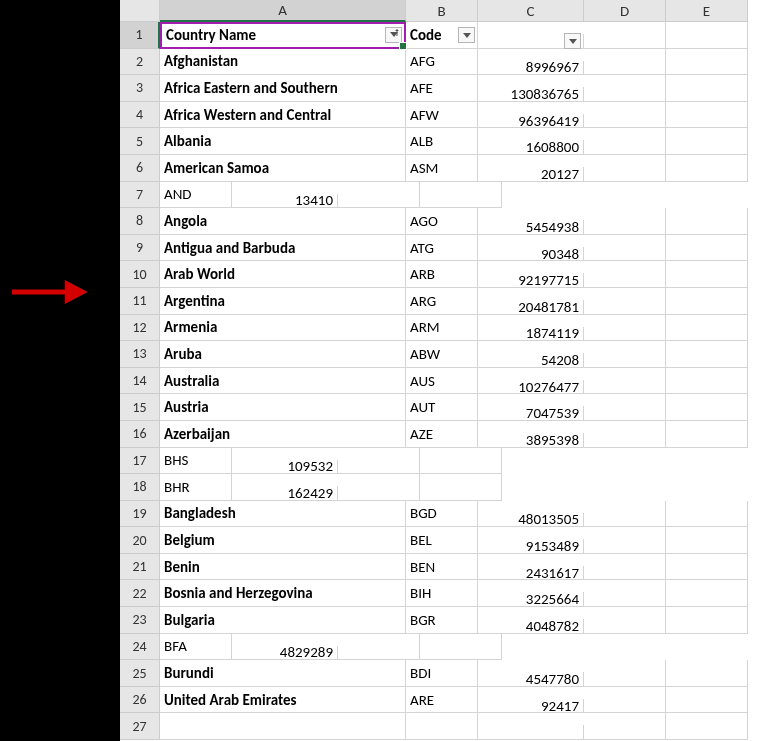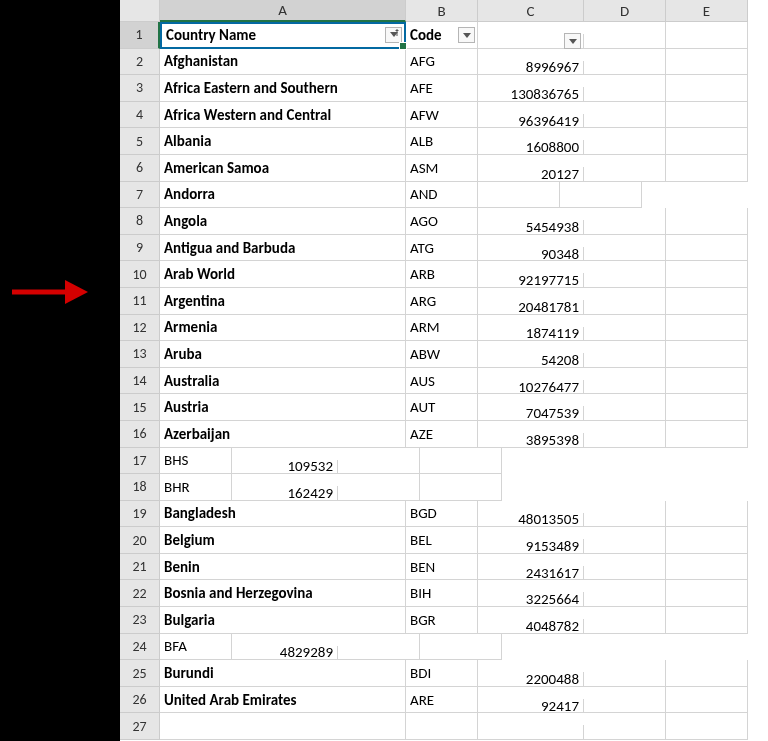--- a/index.html
+++ b/index.html
@@ -23,21 +23,21 @@
     .cell { border-right: 1px solid #d4d4d4; border-bottom: 1px solid #d4d4d4; display: flex; align-items: center; padding: 0 4px; font-size: 15px; color: #000; background: #fff; position: relative; }
     .cell.bold { font-weight: bold; }
     .cell.num { justify-content: flex-end; margin-top: 12px; }
 
     .col-a { width: 246px; min-width: 246px; }
     .col-b { width: 72px; min-width: 72px; }
     .col-c { width: 106px; min-width: 106px; }
     .col-d { width: 82px; min-width: 82px; }
     .col-e { width: 82px; min-width: 82px; }
 
-    .active-cell { border: 2px solid #0369a1; z-index: 3; position: relative; }
+    .active-cell { border: 2px solid #a21caf; z-index: 3; position: relative; }
     .active-cell::after { content: ""; position: absolute; right: -3px; bottom: -3px; width: 6px; height: 6px; background: #217346; border: 1px solid #fff; }
 
     .filter-btn { position: absolute; right: 2px; top: 50%; transform: translateY(-50%); width: 17px; height: 16px; background: #f8f8f8; border: 1px solid #b5b5b5; display: flex; align-items: center; justify-content: center; }
     .filter-btn svg { display: block; }
   </style>
 </head>
 <body>
 
 <div class="black-panel"></div>
 
@@ -127,22 +127,22 @@
       <div class="row">
         <div class="row-header">6</div>
         <div class="cell col-a bold">American Samoa</div>
         <div class="cell col-b">ASM</div>
         <div class="cell col-c num">20127</div>
         <div class="cell col-d"></div>
         <div class="cell col-e"></div>
       </div>
       <div class="row">
         <div class="row-header">7</div>
-        <div class="cell col-a bold">Andorra</div>
         <div class="cell col-b">AND</div>
+        <div class="cell col-c num">13410</div>
         <div class="cell col-d"></div>
         <div class="cell col-e"></div>
       </div>
       <div class="row">
         <div class="row-header">8</div>
         <div class="cell col-a bold">Angola</div>
         <div class="cell col-b">AGO</div>
         <div class="cell col-c num">5454938</div>
         <div class="cell col-d"></div>
         <div class="cell col-e"></div>
@@ -269,21 +269,21 @@
         <div class="row-header">24</div>
         <div class="cell col-b">BFA</div>
         <div class="cell col-c num">4829289</div>
         <div class="cell col-d"></div>
         <div class="cell col-e"></div>
       </div>
       <div class="row">
         <div class="row-header">25</div>
         <div class="cell col-a bold">Burundi</div>
         <div class="cell col-b">BDI</div>
-        <div class="cell col-c num">2200488</div>
+        <div class="cell col-c num">4547780</div>
         <div class="cell col-d"></div>
         <div class="cell col-e"></div>
       </div>
       <div class="row">
         <div class="row-header">26</div>
         <div class="cell col-a bold">United Arab Emirates</div>
         <div class="cell col-b">ARE</div>
         <div class="cell col-c num">92417</div>
         <div class="cell col-d"></div>
         <div class="cell col-e"></div>

